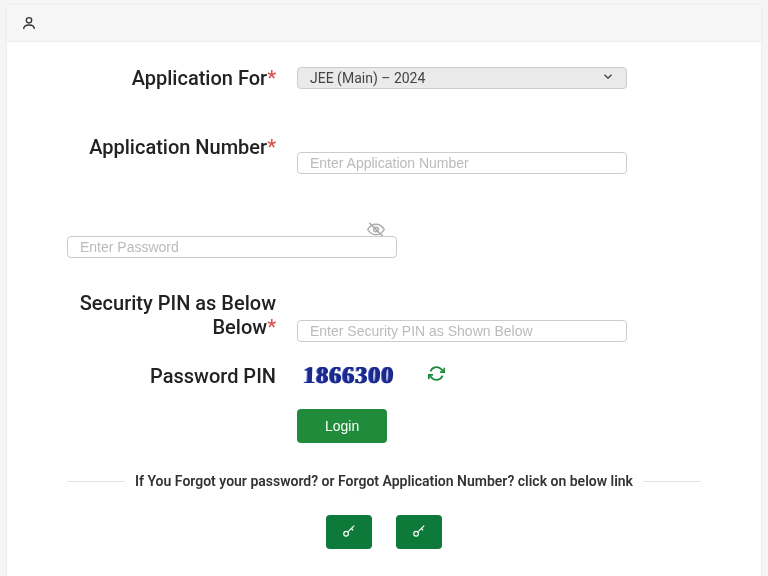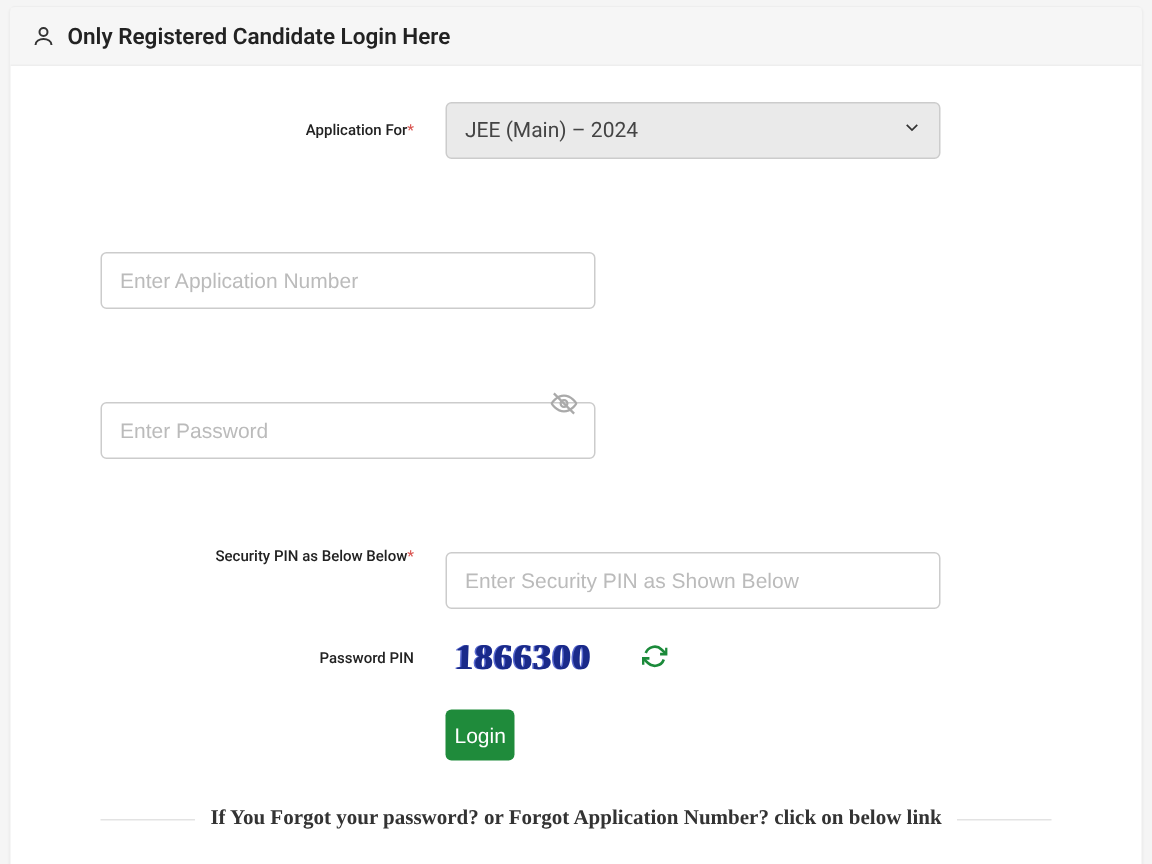--- a/index.html
+++ b/index.html
@@ -36,32 +36,32 @@
   .form-row {
     display: flex;
     align-items: center;
     margin-bottom: 30px;
   }
   .form-row.tight { margin-bottom: 18px; }
   .label-col {
     width: 230px;
     text-align: right;
     padding-right: 21px;
-    font-size: 10px;
+    font-size: 20px;
     color: #222;
     font-weight: 500;
   }
   .req { color: #d9534f; }
   .input-col {
     width: 330px;
     position: relative;
   }
   .select-box, .text-input {
     width: 100%;
-    height: 38px;
+    height: 22px;
     border: 1px solid #ccc;
     border-radius: 4px;
     padding: 0 56px 0 12px;
     font-size: 14px;
     color: #555;
     background: #fff;
     display: flex;
     align-items: center;
     cursor: pointer;
   }
@@ -123,21 +123,21 @@
     color: #1b8a3a;
     font-size: 17px;
     cursor: pointer;
     font-weight: bold;
   }
   .login-btn {
     background: #1f8b3b;
     color: #fff;
     border: none;
     border-radius: 4px;
-    padding: 9px 6px;
+    padding: 9px 28px;
     font-size: 14px;
     font-weight: 500;
     cursor: pointer;
   }
   .divider-wrap {
     position: relative;
     text-align: center;
     margin: 14px 0 26px 0;
   }
   .divider-line {
@@ -150,21 +150,20 @@
     z-index: 0;
   }
   .divider-text {
     position: relative;
     background: #fff;
     padding: 0 10px;
     font-size: 14px;
     font-weight: 600;
     color: #333;
     z-index: 1;
-    font-family: Liberation Serif, serif;
   }
   .footer-buttons {
     display: flex;
     justify-content: center;
     gap: 24px;
     padding-bottom: 24px;
   }
   .link-btn {
     background: #0d7a3a;
     color: #fff;
@@ -184,21 +183,20 @@
 <body>
 
 <div class="card">
   <div class="card-header">
     <span class="person-icon">
       <svg width="16" height="16" viewBox="0 0 24 24" fill="none" stroke="#333" stroke-width="2">
         <circle cx="12" cy="8" r="4"></circle>
         <path d="M4 21c0-4 4-6 8-6s8 2 8 6"></path>
       </svg>
     </span>
-    <span>Only Registered Candidate Login Here</span>
   </div>
 
   <div class="card-body">
 
     <div class="form-row">
       <div class="label-col">
         <span>Application For</span><span class="req">*</span>
       </div>
       <div class="input-col">
         <div class="select-box gray">
@@ -207,20 +205,23 @@
         <span class="chevron">
           <svg width="14" height="14" viewBox="0 0 24 24" fill="none" stroke="#333" stroke-width="2">
               <polyline points="6 9 12 15 18 9"></polyline>
             </svg>
         </span>
       </div>
     </div>
 
 
     <div class="form-row">
+      <div class="label-col">
+        <span>Application Number</span><span class="req">*</span>
+      </div>
       <div class="input-col">
         <input type="text" class="text-input" placeholder="Enter Application Number" style="">
       </div>
     </div>
 
     <div class="form-row">
       <div class="input-col">
         <input type="password" class="text-input" placeholder="Enter Password" style="">
         <span class="eye">
           <svg width="18" height="18" viewBox="0 0 24 24" fill="none" stroke="#aaa" stroke-width="2">

